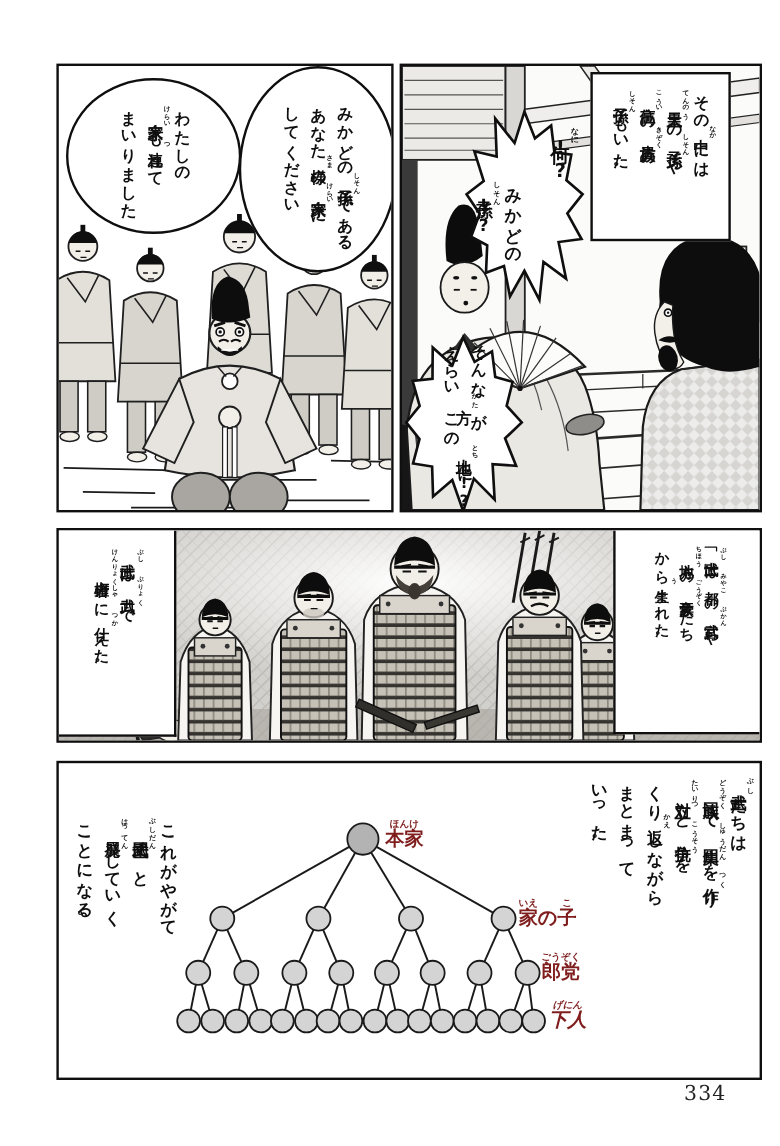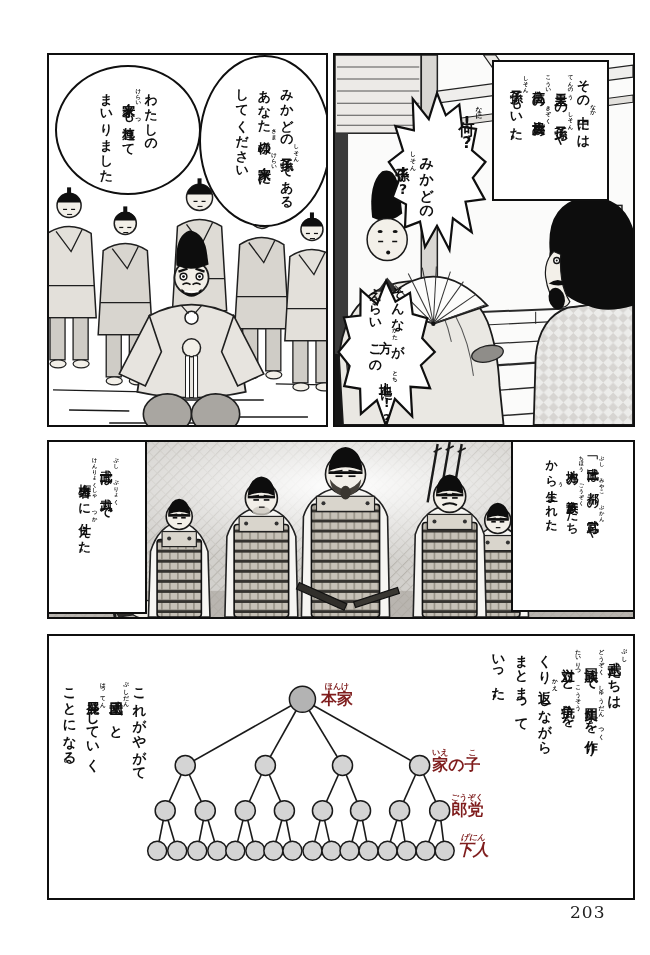--- a/index.html
+++ b/index.html
@@ -457,14 +457,14 @@
         <circle cx="395" cy="214" r="9.5" fill="#d4d4d4" stroke="#1a1a1a" stroke-width="1.5"></circle>
       </svg>
     <div class="tree-label" id="label-honke"><ruby>本家<rt>ほんけ</rt></ruby></div>
     <div class="tree-label" id="label-ienoko"><ruby>家<rt>いえ</rt></ruby>の<ruby>子<rt>こ</rt></ruby></div>
     <div class="tree-label" id="label-routou"><ruby>郎党<rt>ごうぞく</rt></ruby></div>
     <div class="tree-label" id="label-genin"><ruby>下人<rt>げにん</rt></ruby></div>
     <div class="vtext caption-plain" id="caption-groups"><ruby>武士<rt>ぶし</rt></ruby>たちは<br><ruby>同族<rt>どうぞく</rt></ruby>で<ruby>集団<rt>しゅうだん</rt></ruby>を<ruby>作<rt>つく</rt></ruby>り<br><ruby>対立<rt>たいりつ</rt></ruby>と<ruby>抗争<rt>こうそう</rt></ruby>を<br>くり<ruby>返<rt>かえ</rt></ruby>しながら<br>まとまって<br>いった。</div>
     <div class="vtext caption-plain" id="caption-development">これがやがて<br><ruby>武士団<rt>ぶしだん</rt></ruby>へと<br><ruby>発展<rt>はってん</rt></ruby>していく<br>ことになる。</div>
   </div>
 
-  <div id="page-number">203</div>
+  <div id="page-number">334</div>
 </div>
 
 </body></html>

